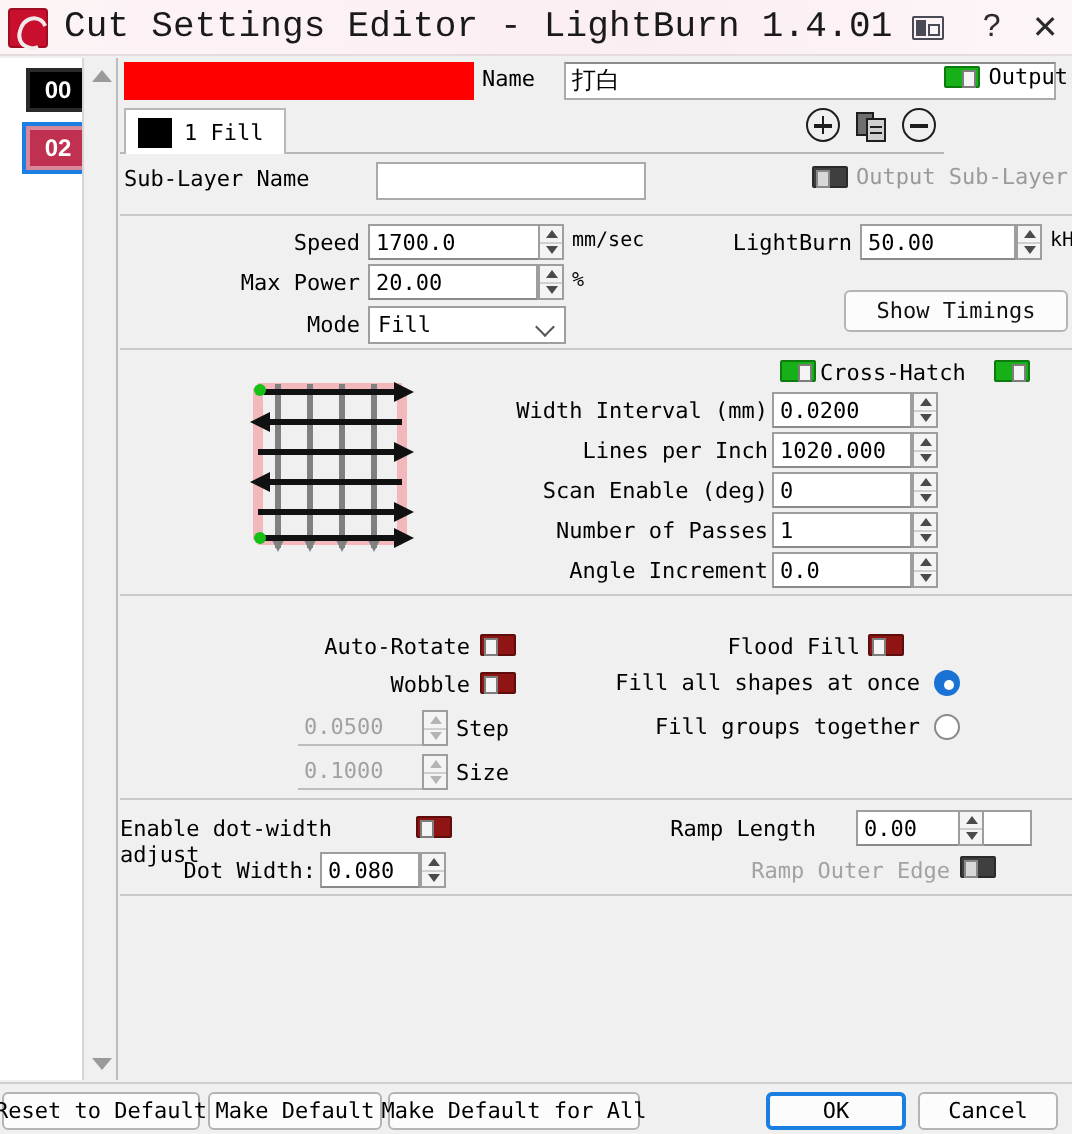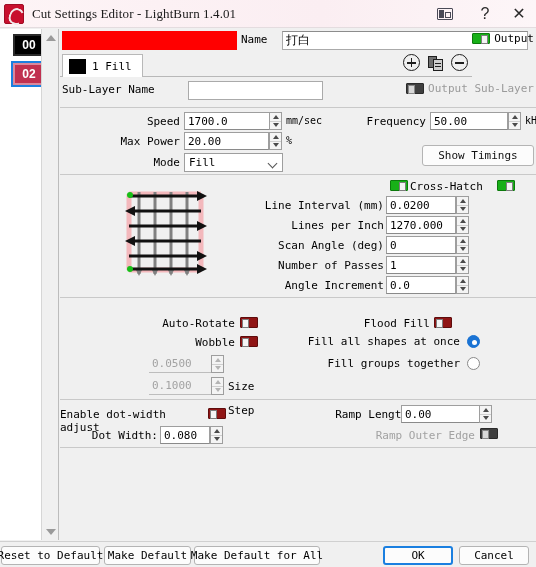--- a/index.html
+++ b/index.html
@@ -25,21 +25,21 @@
     width:20px; height:20px; margin-left:4px; border-radius:2px;
     background:#c8102e; position:relative; flex:0 0 auto;
     border:1px solid #a00c24;
   }
   .app-icon::before{
     content:""; position:absolute; left:4px; top:3px; width:11px; height:13px;
     border:2.5px solid #f2e9ea; border-radius:50% 50% 45% 45%;
     border-right-color:transparent; transform:rotate(20deg);
   }
   .title-text {
-    margin-left:8px; font-family:Liberation Serif, serif; font-size:13px;
+    margin-left:8px; font-family:Liberation Mono, monospace; font-size:18px;
     color:#1a1a1a; white-space:nowrap; letter-spacing:.1px;
   }
   .tb-spacer{flex:1 1 auto;}
   .tb-btn{
     width:34px; height:28px; display:flex; align-items:center; justify-content:center;
     font-family:"Liberation Sans", sans-serif; color:#2b2b2b;
   }
   .tb-dock{ width:46px; }
   .dock-glyph{ position:relative; width:16px; height:12px; border:1.6px solid #4a4a57; border-radius:1px;}
   .dock-glyph::before{content:"";position:absolute;left:1px;top:1px;width:5px;height:8px;background:#4a4a57;}
@@ -301,21 +301,21 @@
         </div>
     </div>
     <div class="unit" style="left:226px; top:106px;">%</div>
 
     <div class="lbl" style="left:70px; top:127px; width:50px;">Mode</div>
     <div class="combo" style="left:124px; top:124px; width:99px;">
       <span>Fill</span>
       <span class="chev"></span>
     </div>
 
-    <div class="lbl" style="left:290px; top:86px; width:76px;">Frequency</div>
+    <div class="lbl" style="left:290px; top:86px; width:76px;">LightBurn</div>
     <div class="field" style="left:370px; top:83px; width:78px;">50.00</div>
     <div class="spin" style="left:448px; top:83px;">
       <div>
           <span class="stri up"></span>
         </div>
         <div class="sep"></div>
         <div>
           <span class="stri down"></span>
         </div>
     </div>
@@ -367,45 +367,45 @@
     </div>
 
     <span class="toggle on" style="position:absolute; left:330px; top:151px;">
         <span class="knob"></span>
       </span>
     <div class="lbl" style="left:350px; top:151px; width:80px; text-align:left;">Cross-Hatch</div>
     <span class="toggle on" style="position:absolute; left:437px; top:151px;">
         <span class="knob"></span>
       </span>
 
-    <div class="lbl" style="left:170px; top:170px; width:154px;">Line Interval (mm)</div>
+    <div class="lbl" style="left:170px; top:170px; width:154px;">Width Interval (mm)</div>
     <div class="field" style="left:326px; top:167px; width:70px;">0.0200</div>
     <div class="spin" style="left:396px; top:167px;">
         <div>
           <span class="stri up"></span>
         </div>
         <div class="sep"></div>
         <div>
           <span class="stri down"></span>
         </div>
       </div>
 
     <div class="lbl" style="left:170px; top:190px; width:154px;">Lines per Inch</div>
-    <div class="field" style="left:326px; top:187px; width:70px;">1270.000</div>
+    <div class="field" style="left:326px; top:187px; width:70px;">1020.000</div>
     <div class="spin" style="left:396px; top:187px;">
         <div>
           <span class="stri up"></span>
         </div>
         <div class="sep"></div>
         <div>
           <span class="stri down"></span>
         </div>
       </div>
 
-    <div class="lbl" style="left:170px; top:210px; width:154px;">Scan Angle (deg)</div>
+    <div class="lbl" style="left:170px; top:210px; width:154px;">Scan Enable (deg)</div>
     <div class="field" style="left:326px; top:207px; width:70px;">0</div>
     <div class="spin" style="left:396px; top:207px;">
         <div>
           <span class="stri up"></span>
         </div>
         <div class="sep"></div>
         <div>
           <span class="stri down"></span>
         </div>
       </div>
@@ -453,21 +453,21 @@
     <div class="field dis" style="left:89px; top:326px; width:62px; justify-content:flex-start;">0.0500</div>
     <div class="spin dis" style="left:151px; top:326px;">
         <div>
           <span class="stri up"></span>
         </div>
         <div class="sep"></div>
         <div>
           <span class="stri down"></span>
         </div>
       </div>
-    <div class="lbl" style="left:168px; top:329px; width:40px; text-align:left;margin-top:46px;">Step</div>
+    <div class="lbl" style="left:168px; top:329px; width:40px; text-align:left;">Step</div>
 
     <div class="field dis" style="left:89px; top:348px; width:62px; justify-content:flex-start;">0.1000</div>
     <div class="spin dis" style="left:151px; top:348px;">
         <div>
           <span class="stri up"></span>
         </div>
         <div class="sep"></div>
         <div>
           <span class="stri down"></span>
         </div>
@@ -496,21 +496,21 @@
         <div>
           <span class="stri up"></span>
         </div>
         <div class="sep"></div>
         <div>
           <span class="stri down"></span>
         </div>
       </div>
 
     <div class="lbl" style="left:258px; top:379px; width:90px;">Ramp Length</div>
-    <div class="field" style="left:341px; top:376px; width:88px;">0.00</div>
+    <div class="field" style="left:368px; top:376px; width:88px;">0.00</div>
     <div class="spin" style="left:419px; top:376px;">
         <div>
           <span class="stri up"></span>
         </div>
         <div class="sep"></div>
         <div>
           <span class="stri down"></span>
         </div>
       </div>
 

